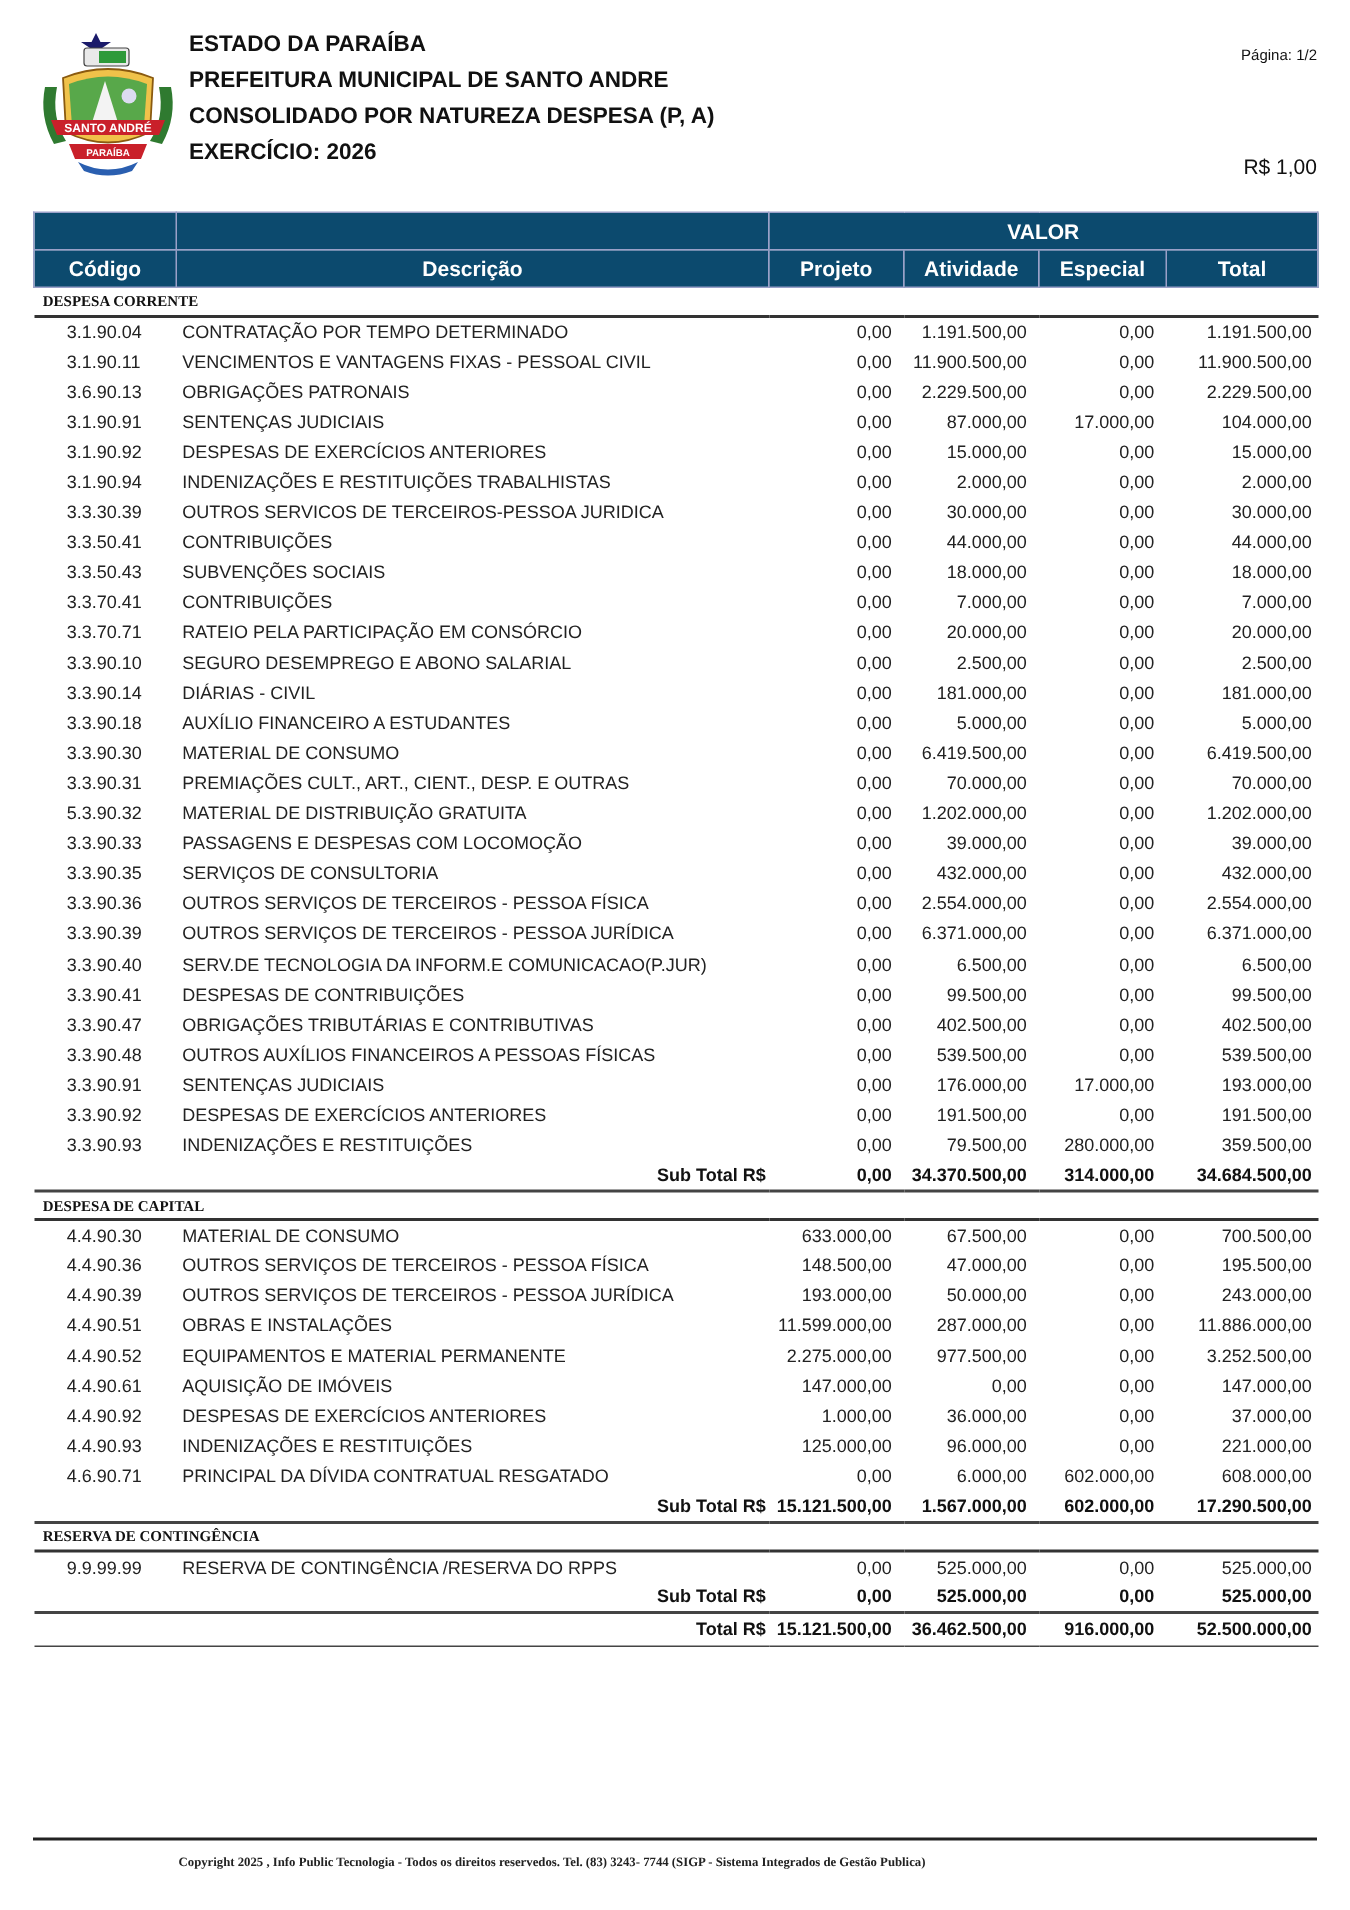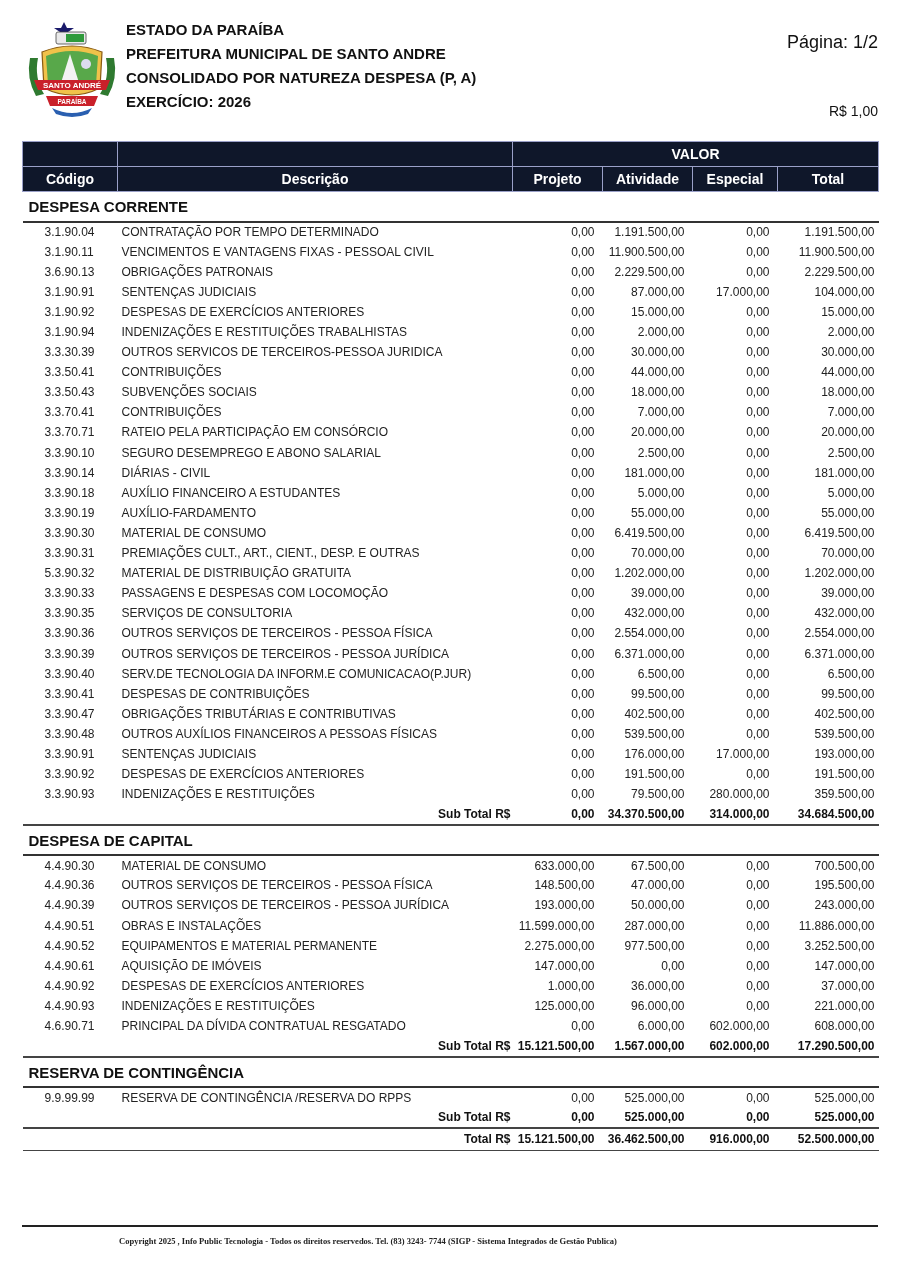--- a/index.html
+++ b/index.html
@@ -2,36 +2,36 @@
 <html><head>
 <meta charset="utf-8">
 <style>
   * { box-sizing: border-box; margin: 0; padding: 0; }
   html, body { width: 900px; height: 1273px; background: #ffffff; }
   body { position: relative; font-family: "Liberation Sans", sans-serif; color: #111; overflow: hidden; }
 
   .logo { position: absolute; left: 22px; top: 18px; width: 100px; height: 100px; }
   .head-lines { position: absolute; left: 126px; top: 18px; }
   .head-lines div { font-weight: bold; font-size: 15px; line-height: 24px; color: #111; }
-  .page-no { position: absolute; right: 22px; top: 32px; font-size: 18px; }
+  .page-no { position: absolute; right: 22px; top: 32px; font-size: 10px; }
   .currency { position: absolute; right: 22px; top: 103px; font-size: 14px; }
 
   table.rep { position: absolute; left: 22px; top: 141px; width: 856px; border-collapse: collapse; table-layout: fixed; font-size: 12px; }
   table.rep col.c1 { width: 95px; }
   table.rep col.c2 { width: 395px; }
   table.rep col.c3 { width: 90px; }
   table.rep col.c4 { width: 90px; }
   table.rep col.c5 { width: 85px; }
   table.rep col.c6 { width: 101px; }
 
-  thead th { background: #0f172a; color: #fff; font-weight: bold; font-size: 14px; border: 1px solid #9aa0c8; height: 25px; }
+  thead th { background: #0c4a6e; color: #fff; font-weight: bold; font-size: 14px; border: 1px solid #9aa0c8; height: 25px; }
   thead tr.top th { border-bottom: 1px solid #9aa0c8; }
   thead th.valor { text-align: center; }
 
-  tr.section td { font-weight: bold; font-size: 15px; height: 30px; padding-left: 6px; border-bottom: 2px solid #333; padding-top: 1px; }
+  tr.section td { font-weight: bold; font-size: 10px; height: 19px; padding-left: 6px; border-bottom: 2px solid #333; padding-top: 1px; font-family: Liberation Serif, serif; }
   tr.item td { height: 20.1px; color: #222; }
   tr.item td.code { padding-left: 22px; }
   tr.item td.desc { padding-left: 4px; white-space: nowrap; overflow: hidden; }
   td.num { text-align: right; padding-right: 8px; white-space: nowrap; }
   td.num.total { padding-right: 4px; }
   tr.sub td { font-weight: bold; height: 21px; border-bottom: 2px solid #444; }
   tr.sub td.label { text-align: right; padding-right: 2px; }
   tr.grand td { font-weight: bold; height: 22px; border-bottom: 1px solid #444; }
   tr.grand td.label { text-align: right; padding-right: 2px; }
 
@@ -201,28 +201,20 @@
       </tr>
       <tr class="item">
         <td class="code">3.3.90.18</td>
         <td class="desc">AUXÍLIO FINANCEIRO A ESTUDANTES</td>
         <td class="num">0,00</td>
         <td class="num">5.000,00</td>
         <td class="num">0,00</td>
         <td class="num total">5.000,00</td>
       </tr>
       <tr class="item">
-        <td class="code">3.3.90.19</td>
-        <td class="desc">AUXÍLIO-FARDAMENTO</td>
-        <td class="num">0,00</td>
-        <td class="num">55.000,00</td>
-        <td class="num">0,00</td>
-        <td class="num total">55.000,00</td>
-      </tr>
-      <tr class="item">
         <td class="code">3.3.90.30</td>
         <td class="desc">MATERIAL DE CONSUMO</td>
         <td class="num">0,00</td>
         <td class="num">6.419.500,00</td>
         <td class="num">0,00</td>
         <td class="num total">6.419.500,00</td>
       </tr>
       <tr class="item">
         <td class="code">3.3.90.31</td>
         <td class="desc">PREMIAÇÕES CULT., ART., CIENT., DESP. E OUTRAS</td>

